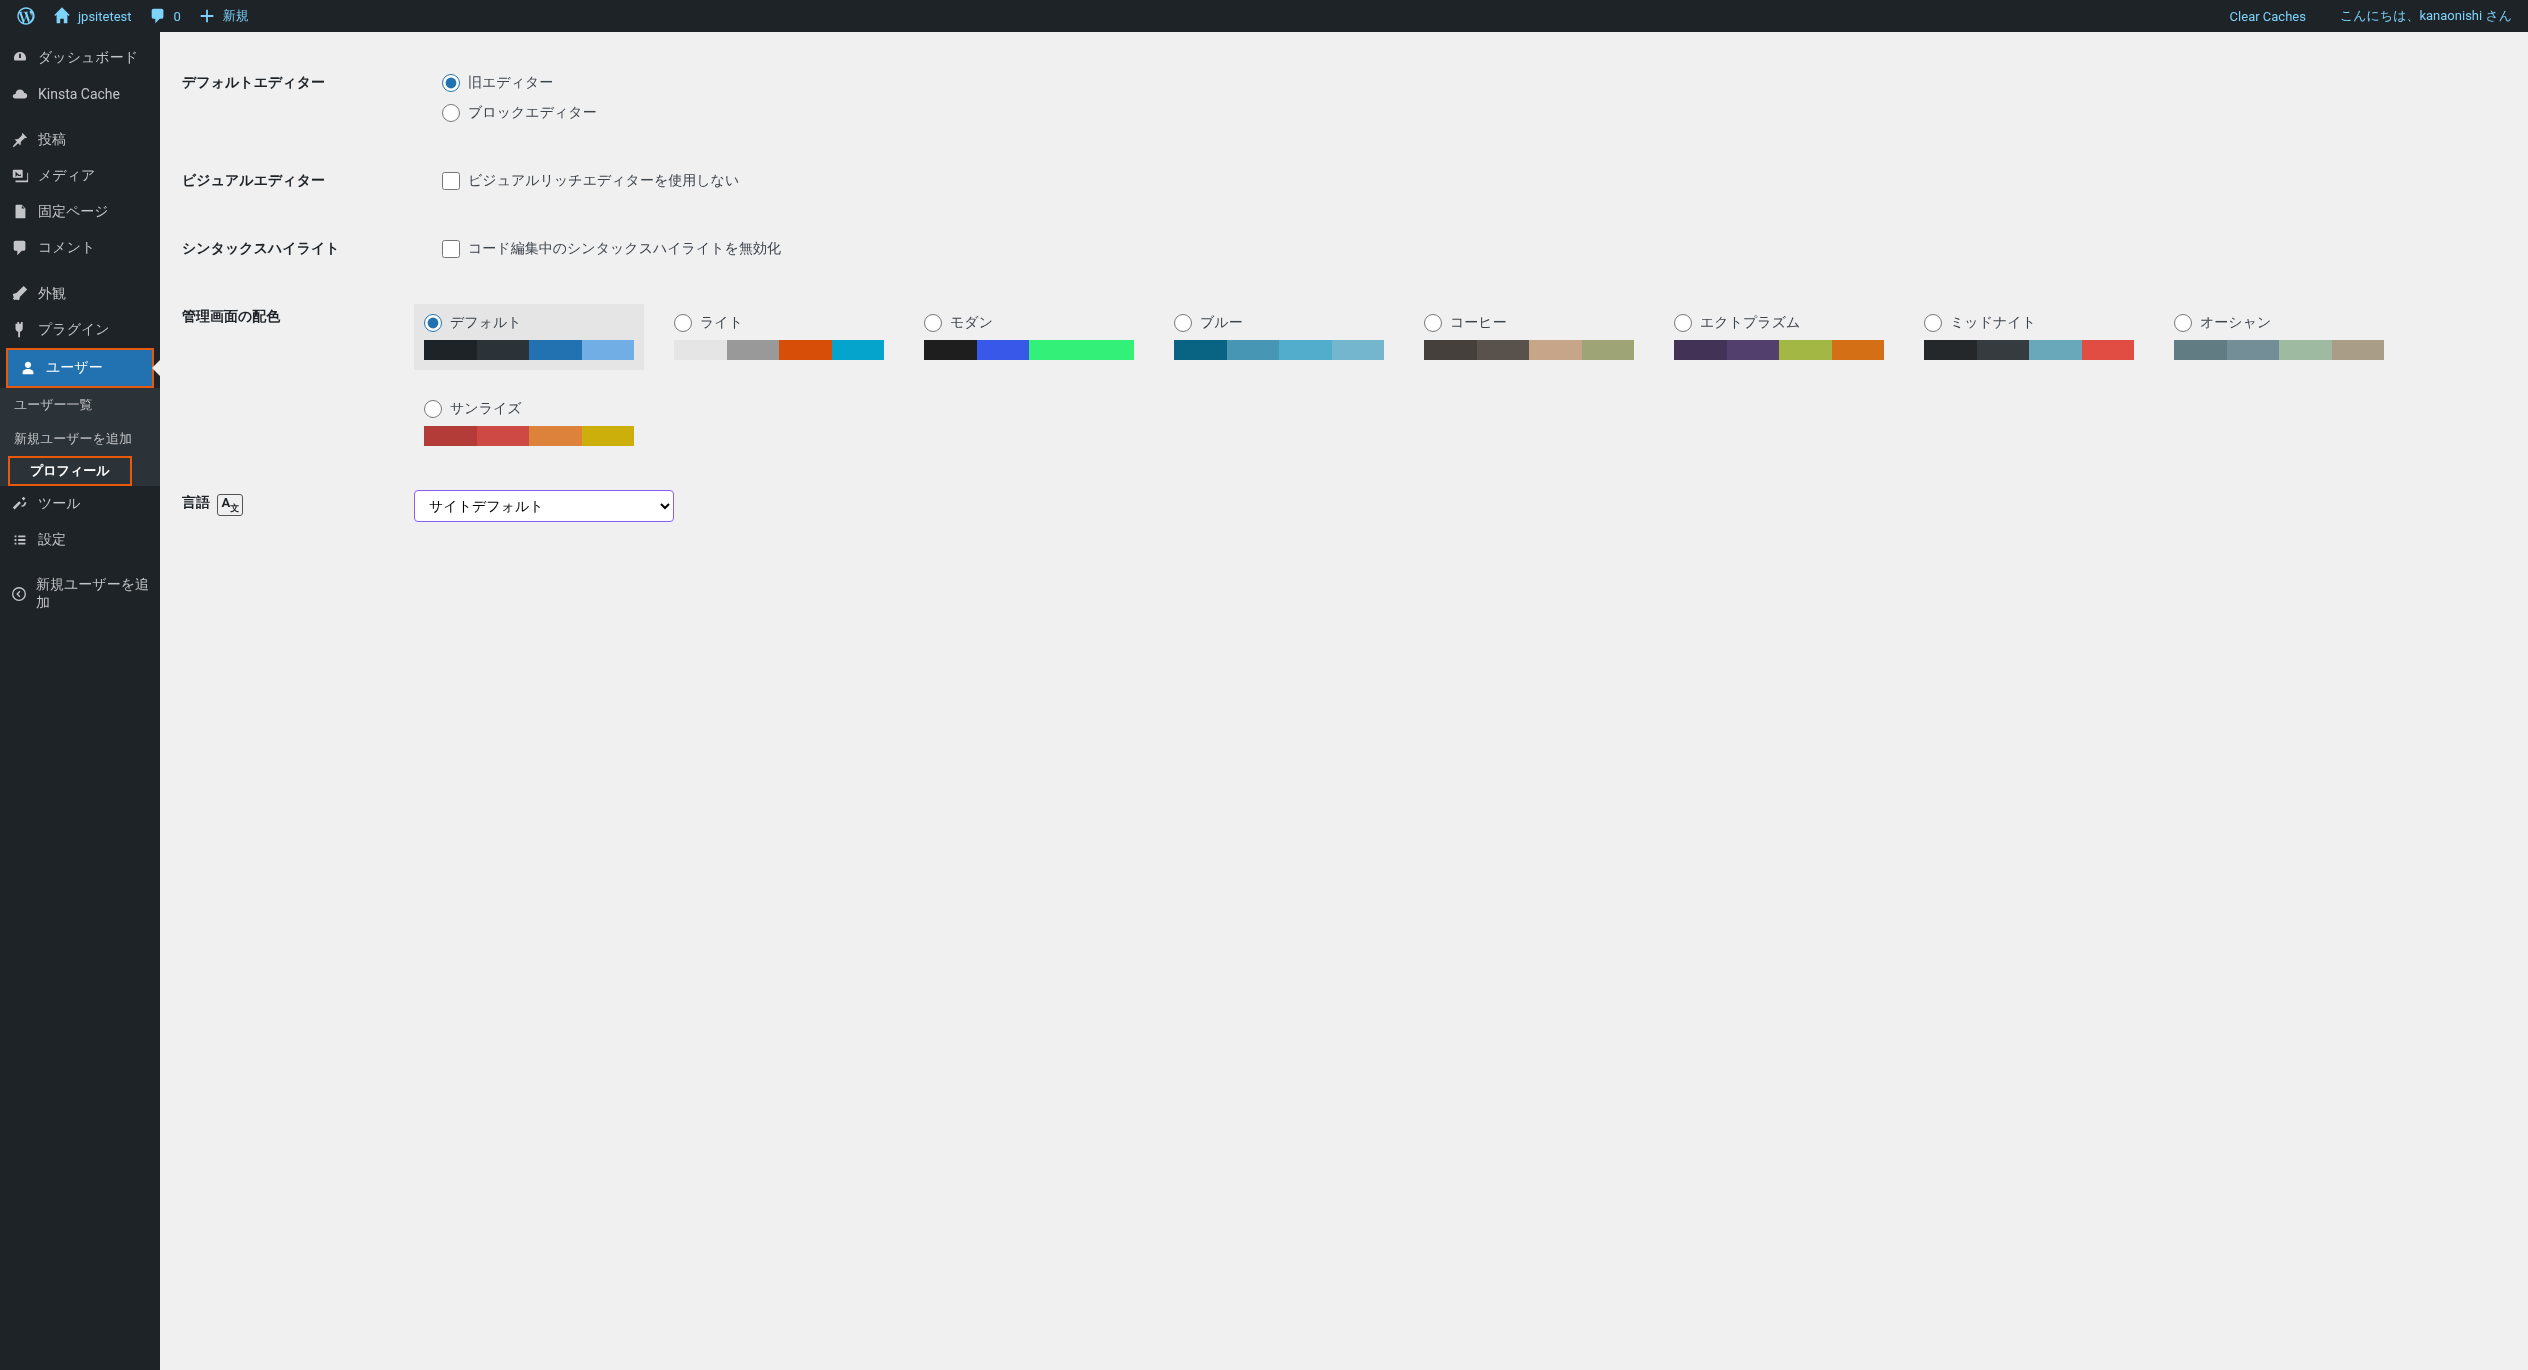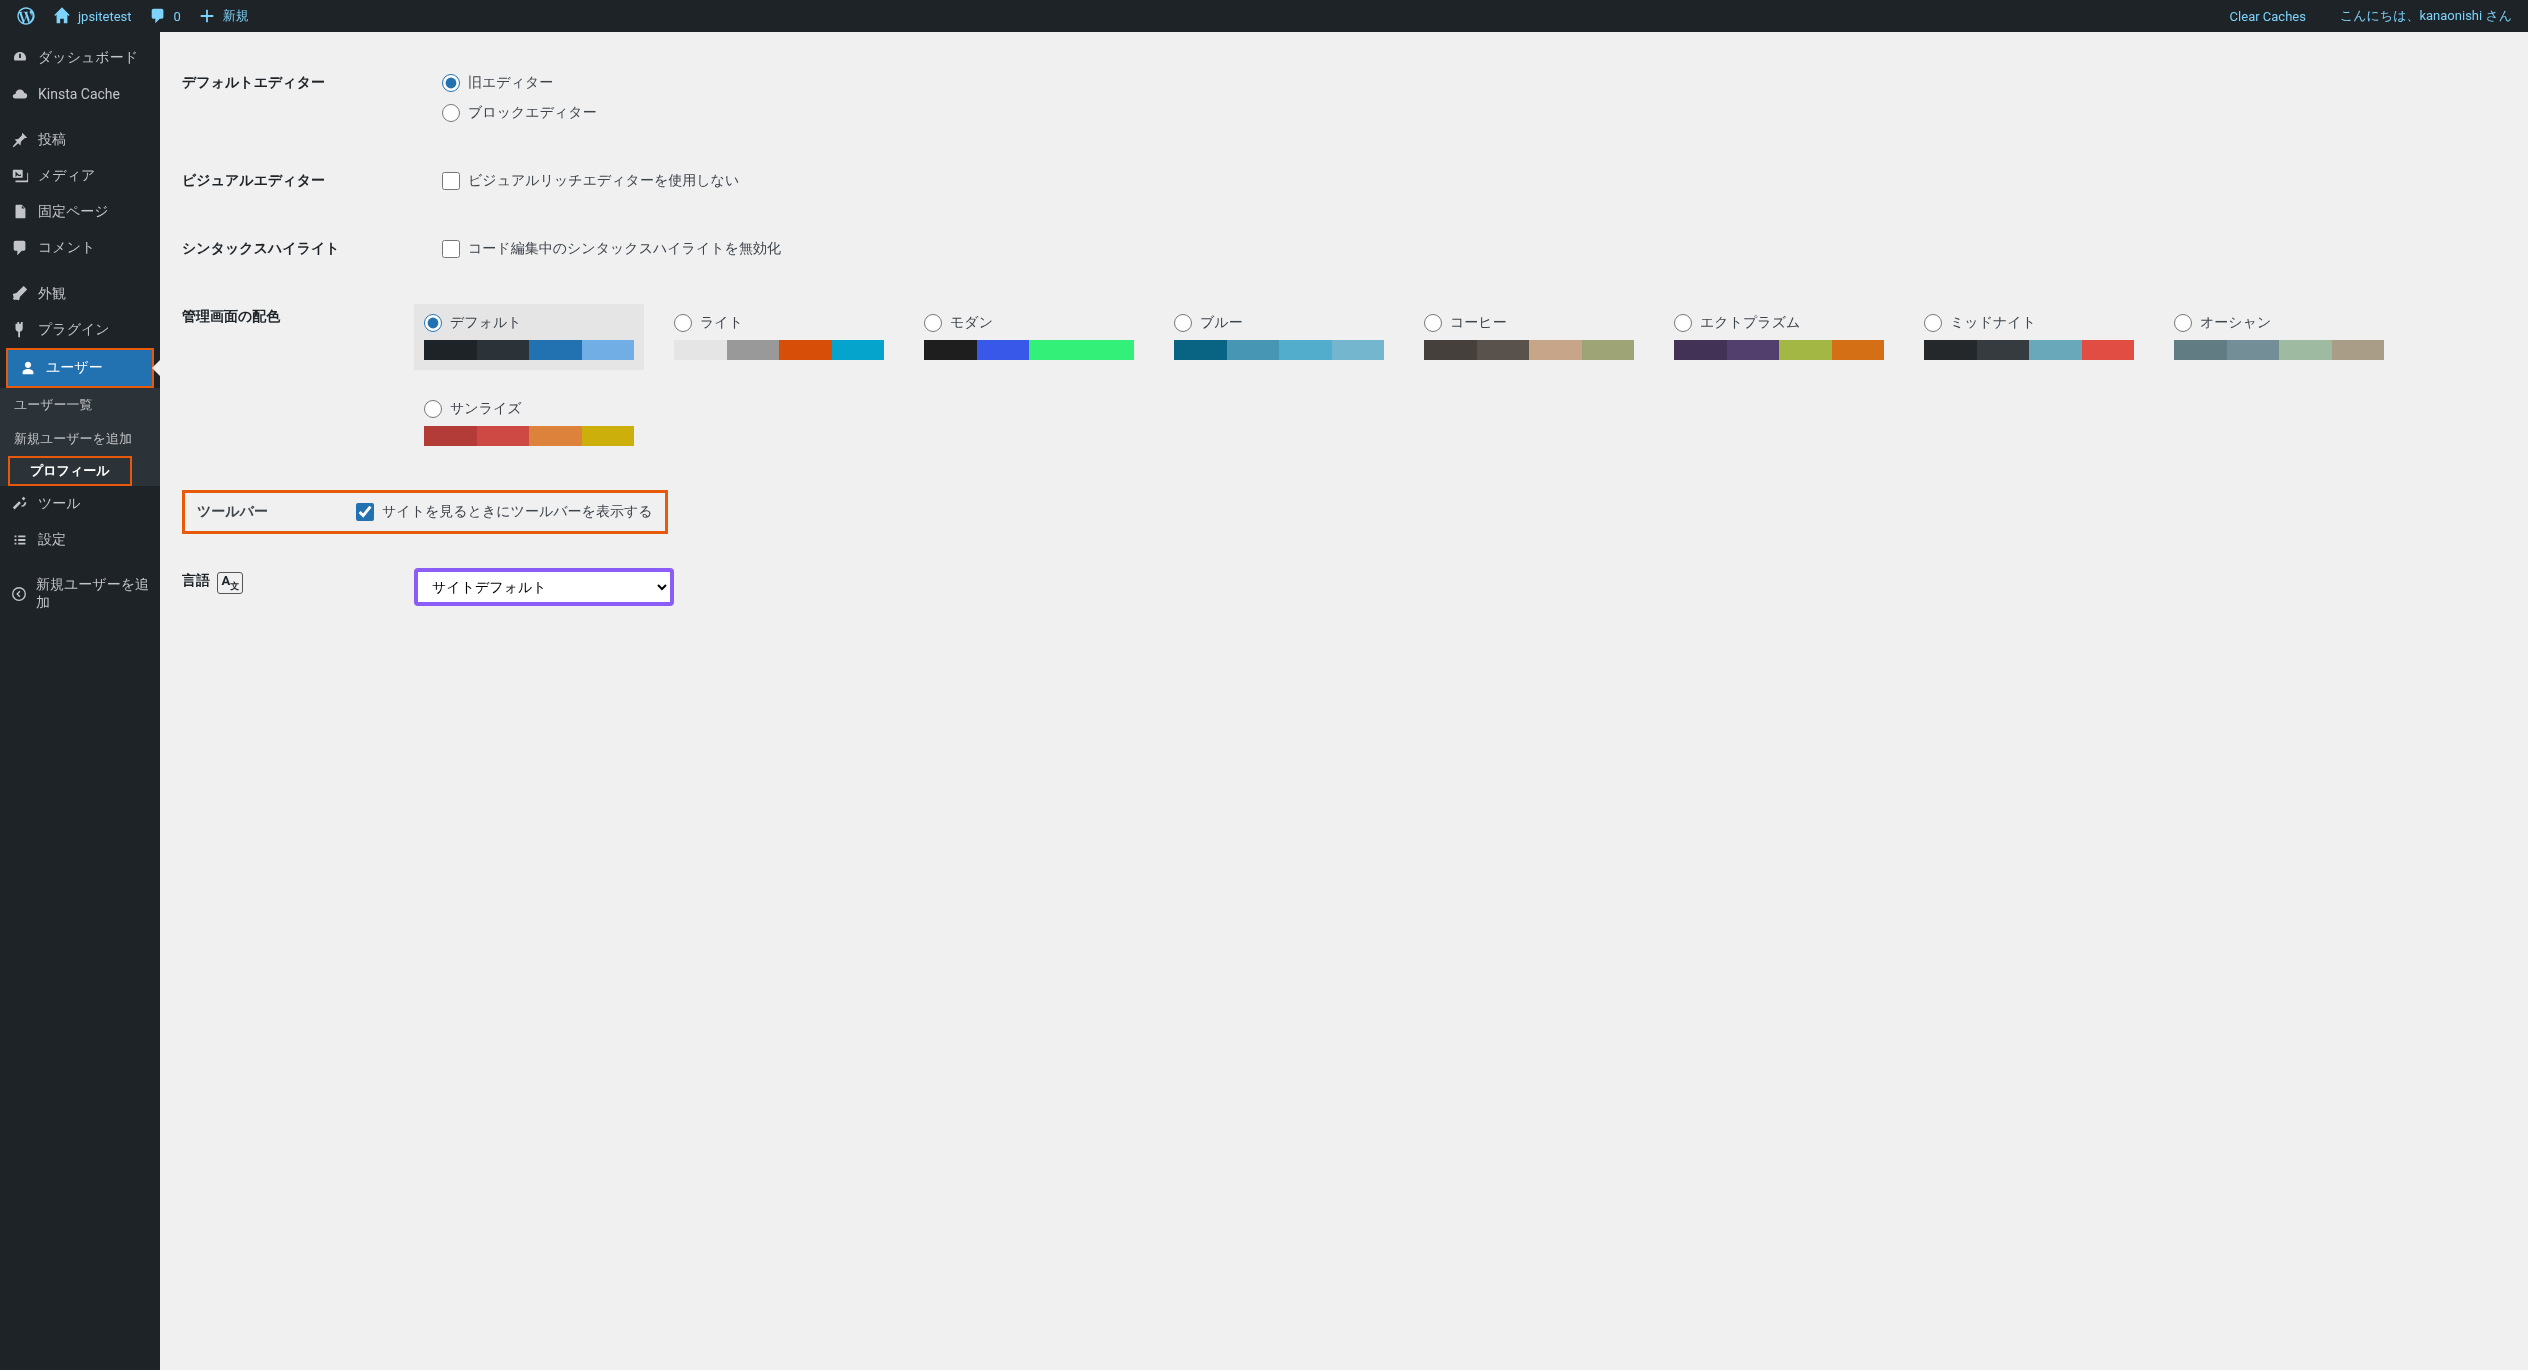--- a/index.html
+++ b/index.html
@@ -44,21 +44,21 @@
 .scheme { width: 230px; padding: 10px; cursor: pointer; }
 .scheme.selected { background: #e5e5e5; }
 .scheme-head { display: flex; align-items: center; gap: 8px; margin-bottom: 8px; font-size: 14px; }
 .swatches { display: flex; height: 20px; }
 .swatches span { flex: 1; height: 100%; }
 
 .link { color: #2271b1; text-decoration: underline; cursor: pointer; }
 .toolbar-box { border: 3px solid #e8590c; padding: 10px 12px; display: inline-flex; gap: 60px; align-items: center; }
 .toolbar-box .lbl { font-size: 14px; font-weight: 700; }
 
-select { font-size: 14px; padding: 6px 30px 6px 10px; border: 4px solid #8b5cf6; border-radius: 4px; background: #fff; min-width: 260px; cursor: pointer; }
+select { font-size: 14px; padding: 6px 30px 6px 10px; border: 1px solid #8b5cf6; border-radius: 4px; background: #fff; min-width: 260px; cursor: pointer; }
 .lang-icon { font-size: 13px; margin-left: 4px; display:inline-block; border:1px solid #555; border-radius:3px; padding:0 3px; font-weight:700;}
 
 svg { fill: currentColor; }
 </style>
 </head>
 <body>
 
 <div class="adminbar">
   <div class="adminbar-left">
     <div class="adminbar-item">
@@ -362,31 +362,20 @@
                     <span style="background: rgb(180, 60, 56);"></span>
                     <span style="background: rgb(207, 73, 68);"></span>
                     <span style="background: rgb(221, 130, 59);"></span>
                     <span style="background: rgb(204, 175, 11);"></span>
                   </div>
                 </div>
               </div>
         </td>
       </tr>
       <tr>
-        <td colspan="2" style="padding-left:0;">
-          <div class="toolbar-box">
-            <span class="lbl">ツールバー</span>
-            <div class="check-row" style="margin:0;">
-              <input type="checkbox" checked="" style="">
-              <span>サイトを見るときにツールバーを表示する</span>
-            </div>
-          </div>
-        </td>
-      </tr>
-      <tr>
         <th>
           <span>言語</span>
           <span class="lang-icon">A<sub style="font-size:9px;">文</sub></span>
         </th>
         <td>
           <select>
             <option>サイトデフォルト</option>
           </select>
         </td>
       </tr>

